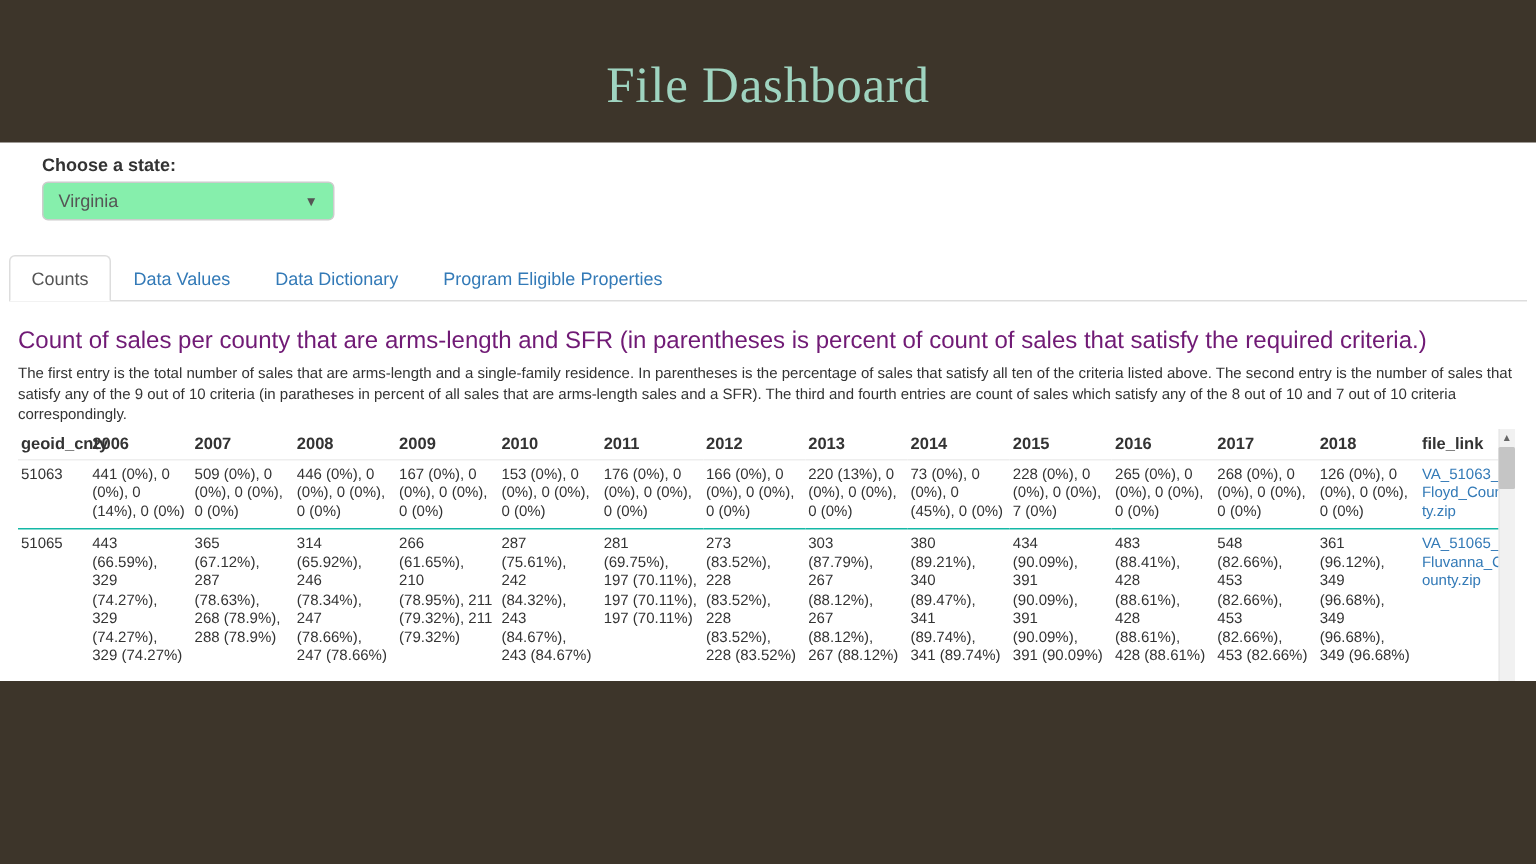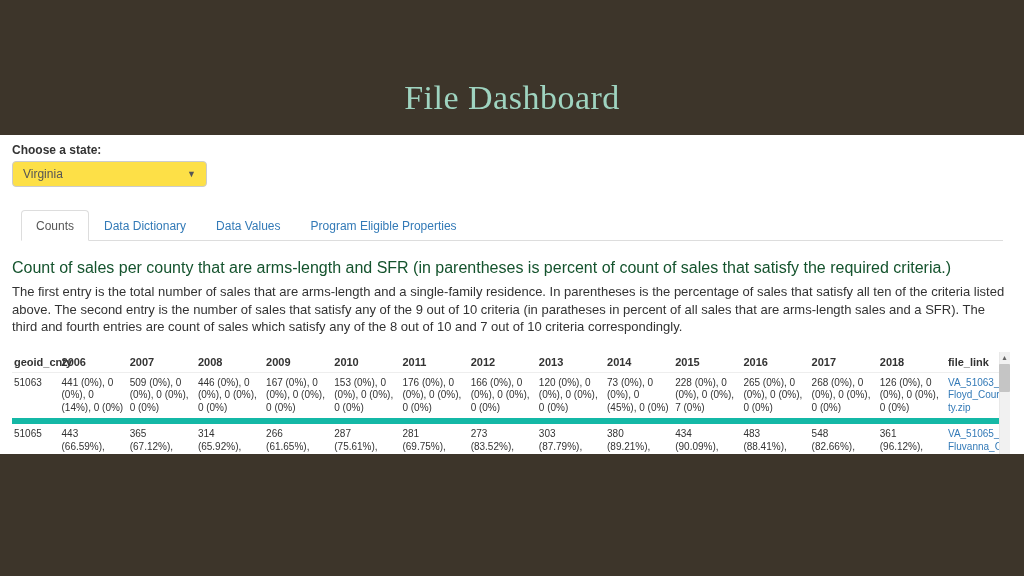--- a/index.html
+++ b/index.html
@@ -1,21 +1,21 @@
 <!DOCTYPE html>
 <html><head>
 <meta charset="utf-8">
 <style>
   * { box-sizing: border-box; margin: 0; padding: 0; }
   html, body { width: 1024px; height: 576px; overflow: hidden; font-family: "Helvetica Neue", Helvetica, Arial, sans-serif; }
   body { background: #3d352a; display: flex; flex-direction: column; }
 
   .header-band {
     width: 100%;
-    height: 135px;
+    height: 95px;
     display: flex;
     align-items: flex-end;
     justify-content: center;
     padding-bottom: 18px;
   }
   .header-title {
     font-family: Georgia, "Times New Roman", serif;
     font-size: 34px;
     color: #9fd4c0;
     font-weight: 400;
@@ -25,33 +25,33 @@
   .board {
     background: #fff;
     width: 100%;
     flex: 1;
     position: relative;
     color: #333;
     font-size: 11px;
     overflow: hidden;
   }
 
-  .state-row { padding: 8px 12px 4px 12px; }
+  .state-row { padding: 8px 12px 4px 28px; }
   .state-label { font-size: 12px; font-weight: 700; color: #333; margin-bottom: 4px; }
   .state-select {
     width: 195px; height: 26px;
     border: 1px solid #ccc; border-radius: 4px;
-    background: #fde047;
+    background: #86efac;
     display: flex; align-items: center; justify-content: space-between;
     padding: 0 10px;
     font-size: 12px; color: #555;
   }
   .caret { font-size: 9px; color: #555; }
 
-  .tab-wrap { padding: 0 21px; }
+  .tab-wrap { padding: 0 6px; }
   .tabbar {
     display: flex;
     border-bottom: 1px solid #ddd;
     margin-top: 18px;
     font-size: 12px;
   }
   .tab {
     padding: 8px 14px 7px 14px;
     color: #337ab7;
     border: 1px solid transparent;
@@ -62,22 +62,22 @@
     border-radius: 4px 4px 0 0;
   }
   .tab.active {
     color: #555;
     border-color: #ddd;
     border-bottom: 1px solid #fff;
     background: #fff;
   }
 
   .panel { padding: 10px 12px 0 12px; }
-  .panel-title { font-size: 16px; color: #14532d; margin: 8px 0 6px 0; font-weight: 400; }
-  .panel-desc { font-size: 13px; color: #333; line-height: 1.35; margin-bottom: 16px; }
+  .panel-title { font-size: 16px; color: #701a75; margin: 8px 0 6px 0; font-weight: 400; }
+  .panel-desc { font-size: 10px; color: #333; line-height: 1.35; margin-bottom: 2px; }
 
   .scroll-area {
     position: relative;
     height: 170px;
     overflow: hidden;
   }
   .scroll-track {
     position: absolute;
     right: 2px; top: 0;
     width: 11px; height: 100%;
@@ -94,21 +94,21 @@
   .scroll-up, .scroll-down {
     position: absolute; right: 2px; width: 11px; height: 11px;
     color: #666; font-size: 8px; text-align: center; line-height: 11px;
   }
   .scroll-up { top: 0; }
 
   table { border-collapse: collapse; width: 996px; table-layout: fixed; }
   th, td { text-align: left; vertical-align: top; padding: 4px 4px 4px 2px; }
   th { font-size: 11px; font-weight: 700; border-bottom: 1px solid #eee; color: #333; white-space: nowrap; }
   td { font-size: 10px; color: #333; line-height: 1.25; word-wrap: break-word; }
-  tbody tr { border-top: 6px solid #14b8a6; }
+  tbody tr { border-top: 1px solid #14b8a6; }
   tbody tr:first-child { border-top: none; }
   .col-geo { width: 46px; }
   .col-y  { width: 66px; }
   .col-link { width: 60px; }
   td.link a { color: #337ab7; text-decoration: none; word-break: break-all; }
 
   .bottom-band { width: 100%; height: 122px; background: #3d352a; }
 </style>
 </head>
 <body>
@@ -123,22 +123,22 @@
     <div class="state-label">Choose a state:</div>
     <div class="state-select">
       <span>Virginia</span>
       <span class="caret">▼</span>
     </div>
   </div>
 
   <div class="tab-wrap">
     <div class="tabbar">
       <div class="tab active">Counts</div>
+      <div class="tab">Data Values</div>
       <div class="tab">Data Dictionary</div>
-      <div class="tab">Data Values</div>
       <div class="tab">Program Eligible Properties</div>
     </div>
   </div>
 
   <div class="panel">
     <div class="panel-title">Count of sales per county that are arms-length and SFR (in parentheses is percent of count of sales that satisfy the required criteria.)</div>
     <div class="panel-desc">The first entry is the total number of sales that are arms-length and a single-family residence. In parentheses is the percentage of sales that satisfy all ten of the criteria listed above. The second entry is the number of sales that satisfy any of the 9 out of 10 criteria (in paratheses in percent of all sales that are arms-length sales and a SFR). The third and fourth entries are count of sales which satisfy any of the 8 out of 10 and 7 out of 10 criteria correspondingly.</div>
 
     <div class="scroll-area">
       <table>
@@ -181,21 +181,21 @@
         <tbody id="tbody">
             <tr>
               <td>51063</td>
               <td>441 (0%), 0 (0%), 0 (14%), 0 (0%)</td>
               <td>509 (0%), 0 (0%), 0 (0%), 0 (0%)</td>
               <td>446 (0%), 0 (0%), 0 (0%), 0 (0%)</td>
               <td>167 (0%), 0 (0%), 0 (0%), 0 (0%)</td>
               <td>153 (0%), 0 (0%), 0 (0%), 0 (0%)</td>
               <td>176 (0%), 0 (0%), 0 (0%), 0 (0%)</td>
               <td>166 (0%), 0 (0%), 0 (0%), 0 (0%)</td>
-              <td>120 (0%), 0 (0%), 0 (0%), 0 (0%)</td>
+              <td>220 (13%), 0 (0%), 0 (0%), 0 (0%)</td>
               <td>73 (0%), 0 (0%), 0 (45%), 0 (0%)</td>
               <td>228 (0%), 0 (0%), 0 (0%), 7 (0%)</td>
               <td>265 (0%), 0 (0%), 0 (0%), 0 (0%)</td>
               <td>268 (0%), 0 (0%), 0 (0%), 0 (0%)</td>
               <td>126 (0%), 0 (0%), 0 (0%), 0 (0%)</td>
               <td class="link"><a href="#">VA_51063_Floyd_County.zip</a></td>
             </tr>
             <tr>
               <td>51065</td>
               <td>443 (66.59%), 329 (74.27%), 329 (74.27%), 329 (74.27%)</td>

